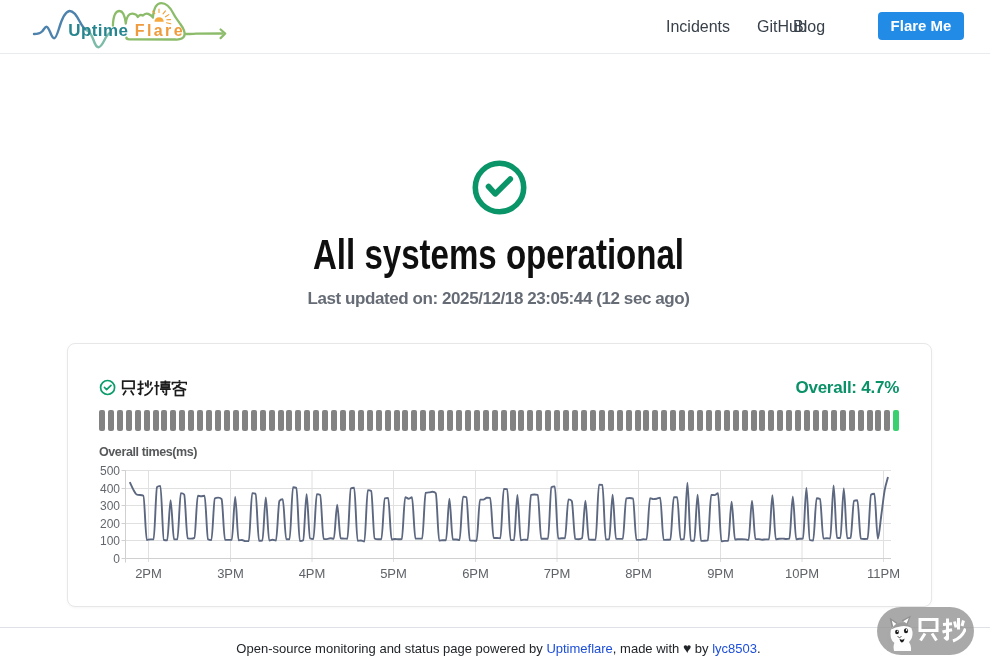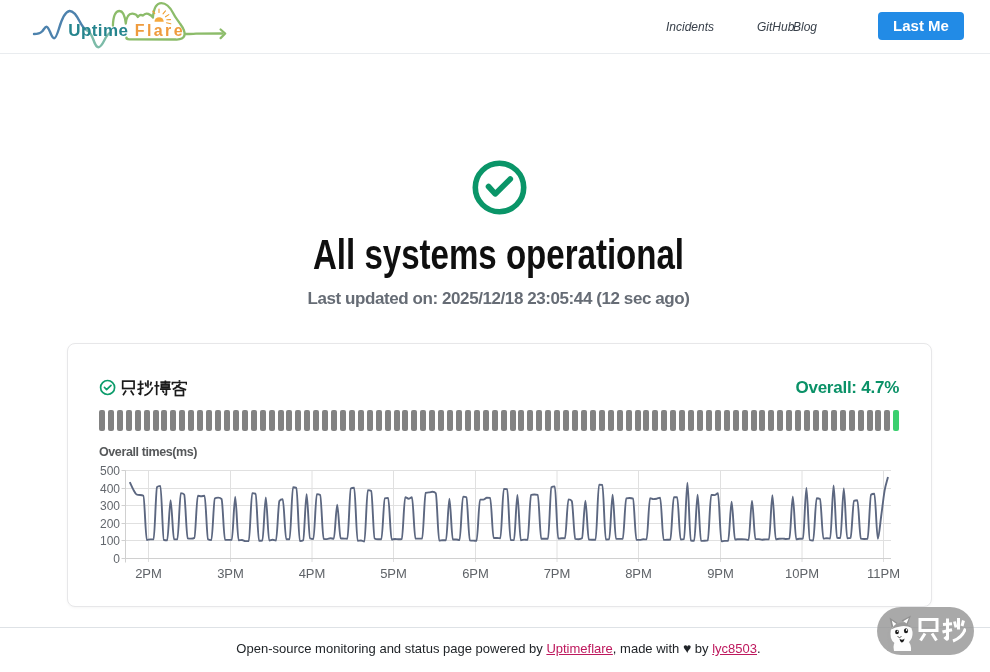--- a/index.html
+++ b/index.html
@@ -2,38 +2,38 @@
 <html><head>
 <meta charset="utf-8">
 <style>
 * { margin:0; padding:0; box-sizing:border-box; }
 html,body { width:990px; height:672px; overflow:hidden; background:#fff; }
 body { font-family:"Liberation Sans", sans-serif; position:relative; }
 .abs { position:absolute; }
 
 
 .header { position:absolute; left:0; top:0; width:990px; height:54px; background:#fff; border-bottom:1px solid #e9ecef; z-index:5; }
-.navlink { position:absolute; top:0; height:52px; line-height:54px; font-size:12px; color:#38404a;font-style:italic; }
+.navlink { position:absolute; top:0; height:52px; line-height:54px; font-size:16px; color:#38404a; }
 .emailbtn { position:absolute; left:878px; top:12px; width:86px; height:28px; background:#228be6; border-radius:4px; color:#fff; font-size:15px; font-weight:bold; text-align:center; line-height:28px; }
 
 
 .h1 { position:absolute; top:231px; left:0; width:997px; text-align:center; font-size:42px; font-weight:bold; color:#0f0f0f; transform:scaleX(0.787); }
 .sub { position:absolute; top:289px; left:0; width:997px; text-align:center; font-size:17px; font-weight:bold; color:#666c75; letter-spacing:-0.42px; }
 
 
 .card { position:absolute; left:67px; top:343px; width:865px; height:264px; background:#fff; border:1px solid #e7e7e9; border-radius:8px; box-shadow:0 1px 3px rgba(0,0,0,0.04); }
 .overall { position:absolute; right:33px; top:378px; font-size:17px; font-weight:bold; color:#0a9167; letter-spacing:-0.25px; }
 .bars { position:absolute; left:99px; top:410px; height:21px; }
 .bar { position:absolute; top:0; width:6px; height:21px; border-radius:2px; background:#828282; }
 .rt-label { position:absolute; left:99px; top:445px; font-size:12.5px; font-weight:bold; color:#56585a; letter-spacing:-0.4px; }
 
 
 .footer-line { position:absolute; left:0; top:627px; width:990px; height:1px; background:#dee2e6; }
 .footer-text { position:absolute; top:640px; left:0; width:997px; text-align:center; font-size:13px; color:#212529; }
-.footer-text .lnk { color:#be185d; text-decoration:underline; }
+.footer-text .lnk { color:#1d4ed8; }
 .badge { position:absolute; left:877px; top:607px; width:97px; height:48px; border-radius:24px; background:rgba(145,145,145,0.78); z-index:6; }
 </style>
 </head>
 <body>
 <div class="header">
   <svg class="abs" style="left:30px; top:0;" width="200" height="53" viewBox="0 0 200 53">
     <path d="M4,34 C8,34 10,33.5 12,31.5 C14,29.3 15,26.8 16.5,26.8 C18,26.8 19,29.5 20.5,33 C21.7,36 22.8,38.2 24.2,38.2 C25.6,38.2 27,35 29,28.5 C31.5,20 35,11.5 39.5,11 C43.5,10.7 47,16 50,22 C52.5,26.8 55,29.3 57,30.2" fill="none" stroke="#4d82ad" stroke-width="2.4" stroke-linecap="round"></path>
     <path d="M57,30.2 C60,31.8 62,36 63.5,40 C65,44.5 66.5,47.2 68.5,47.2 C70.5,47.2 72.5,44 74.5,40 C76.5,36 78,33.5 80.5,32.5" fill="none" stroke="#7cbba8" stroke-width="2.4" stroke-linecap="round"></path>
     <path d="M82.9,25.6 C83.2,17 85.5,11 89.5,11 C93,11 95,16.5 95.8,23.5 C96.5,16 99,13.4 102.5,13.6 C105.5,13.8 107.3,15.4 107.9,17 C108.8,15.2 110.8,14.4 112.9,15.6 C114.3,13.8 116.4,13.2 118.2,13.9 C120.3,14.7 122.3,16.4 122.9,17.6 C123.8,7.2 127,3.2 131.4,3.2 C136.6,3.2 139.8,6.8 143.2,13.2 C145,17 147.6,20 149.3,22.6 C151,25 153,27.5 153.8,30 C155.3,33.8 154.6,37 151.8,38.6 C149.8,39.7 147.5,39.6 145.5,39.5 L99.5,39.4 C96.8,39.3 95.8,38.4 96.6,37.6" fill="none" stroke="#8cbc6a" stroke-width="2.3" stroke-linecap="round" stroke-linejoin="round"></path>
     <path d="M156,34 C160,34 163,33.8 166,33.7 L192.5,33.5" fill="none" stroke="#8cbc6a" stroke-width="2.3" stroke-linecap="round"></path>
@@ -46,21 +46,21 @@
       <line x1="136.8" y1="19.8" x2="140.5" y2="19.6"></line>
       <line x1="124.8" y1="13.6" x2="122.8" y2="11.2"></line>
       <line x1="136.5" y1="22.8" x2="140.8" y2="23.8"></line>
     </g>
     <text x="38.2" y="36.4" font-size="17" font-weight="bold" letter-spacing="0.45" fill="#26858e">Uptime</text>
     <text x="104.8" y="36.2" font-size="16" font-weight="bold" letter-spacing="2.4" fill="#ef9b3d">Flare</text>
   </svg>
   <span class="navlink" style="left:666px;">Incidents</span>
   <span class="navlink" style="left:757px;">GitHub</span>
   <span class="navlink" style="left:793px;">Blog</span>
-  <div class="emailbtn">Last Me</div>
+  <div class="emailbtn">Flare Me</div>
 </div>
 
 <svg class="abs" style="left:472px; top:160px;" width="55" height="55" viewBox="0 0 55 55">
   <circle cx="27.5" cy="27.5" r="24.2" fill="none" stroke="#0a9568" stroke-width="5.6"></circle>
   <path d="M16.5,26.5 L23.2,33.9 L38.3,19" fill="none" stroke="#0a9568" stroke-width="5.6" stroke-linecap="round" stroke-linejoin="round"></path>
 </svg>
 
 <div class="h1">All systems operational</div>
 <div class="sub">Last updated on: 2025/12/18 23:05:44 (12 sec ago)</div>
 

